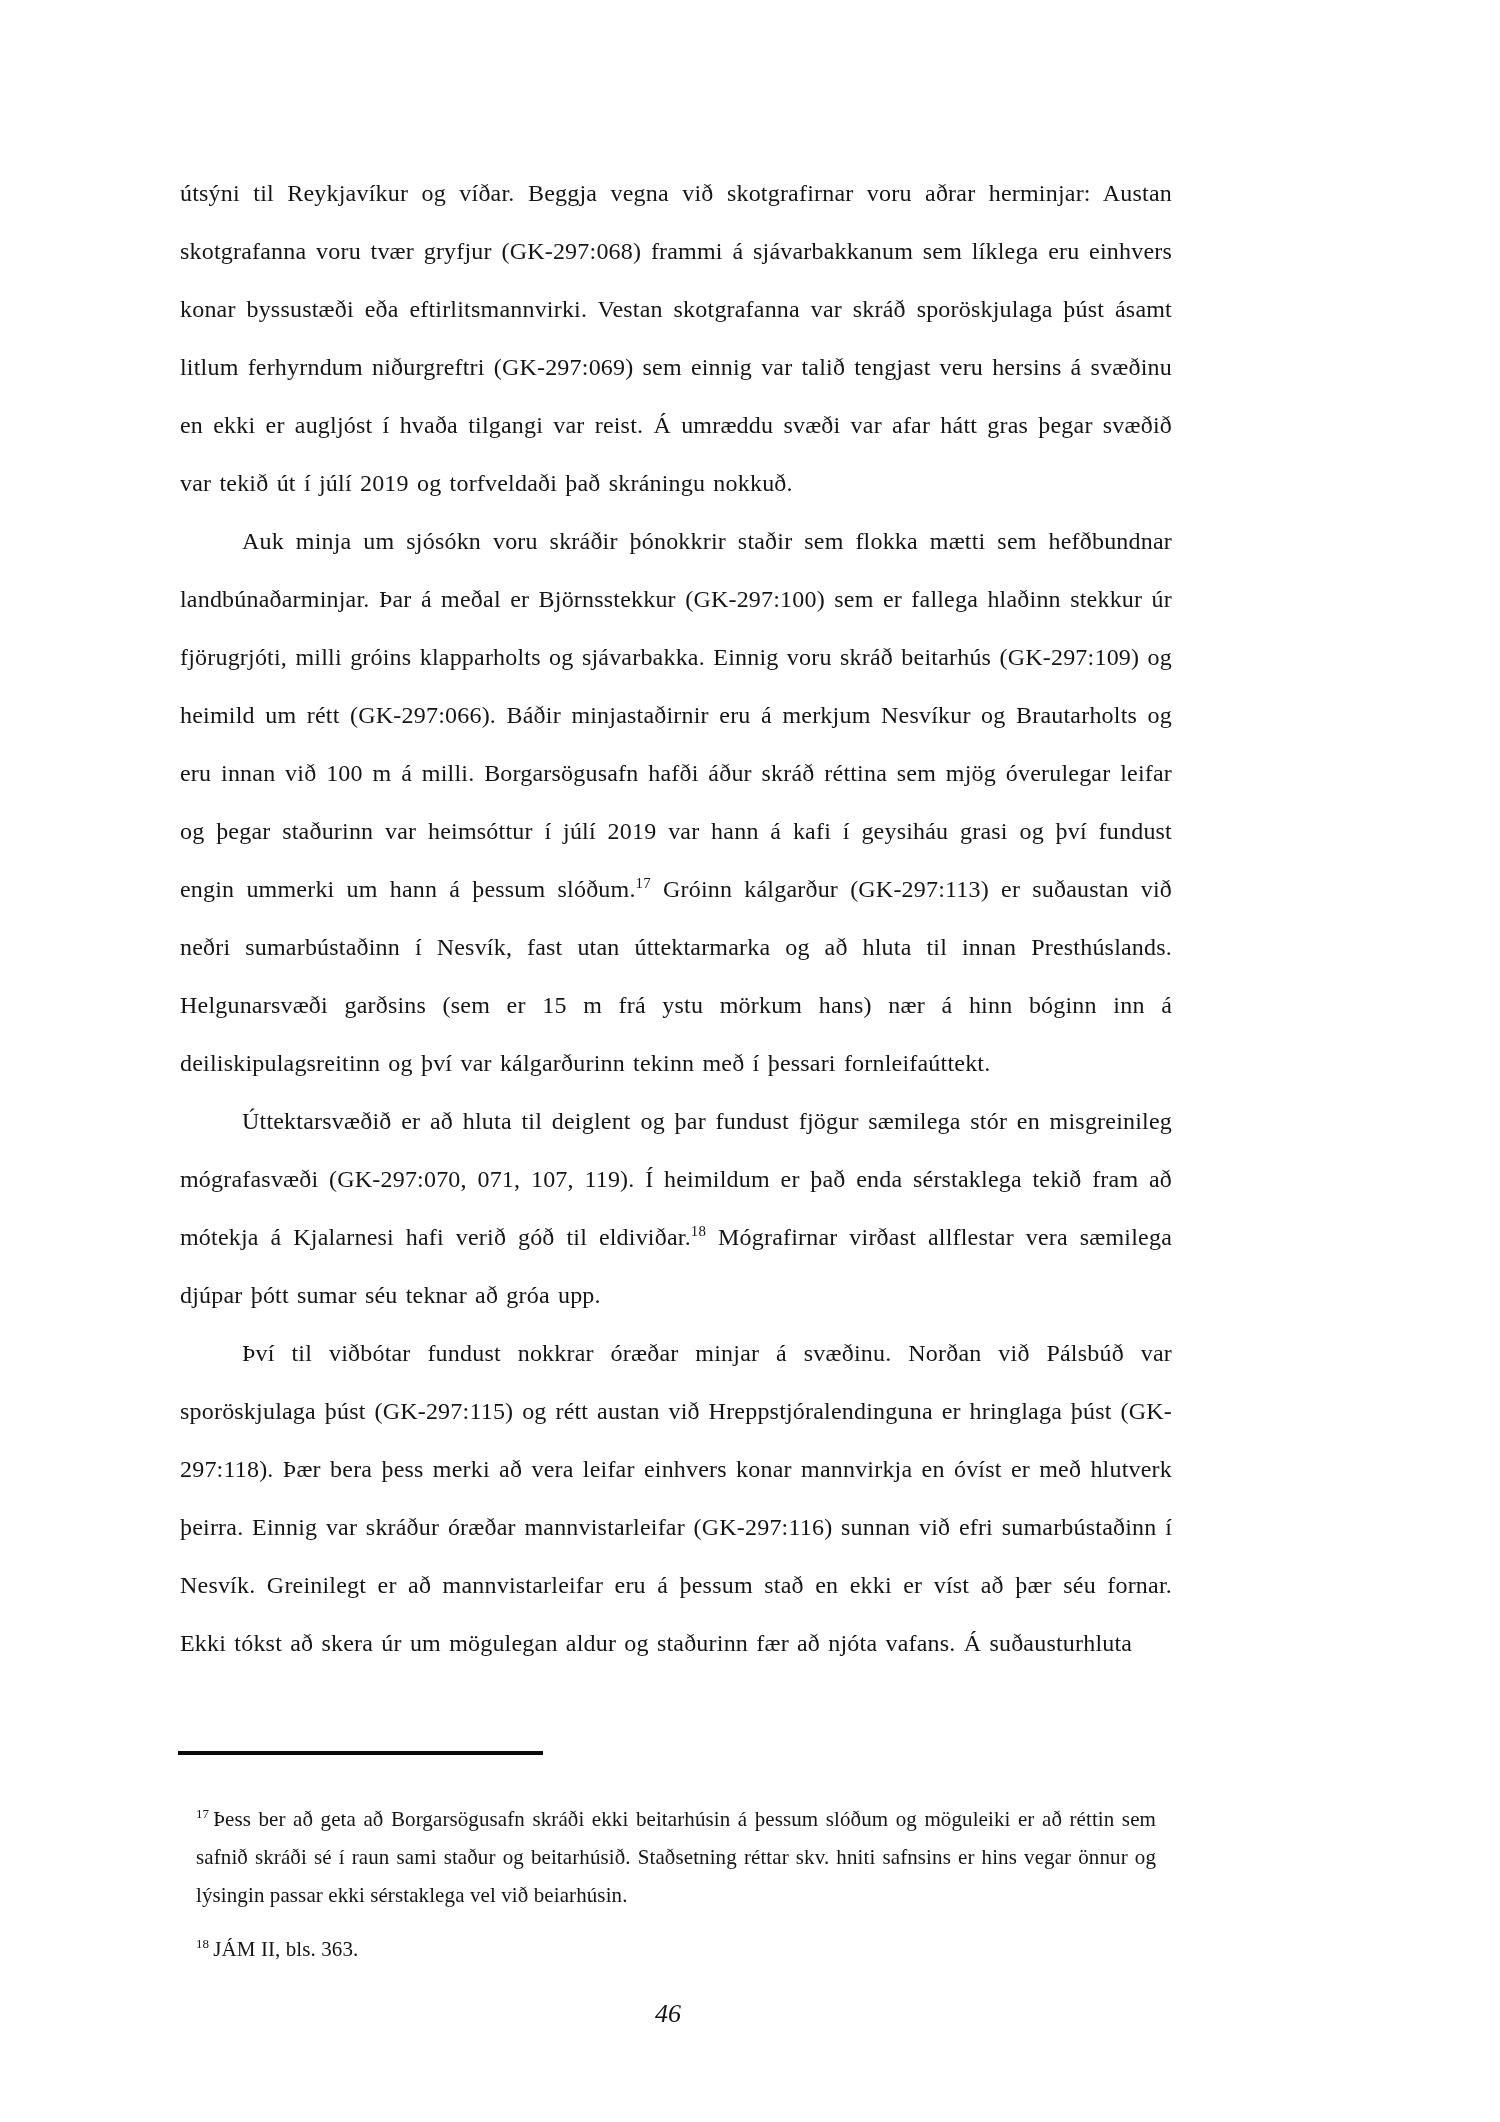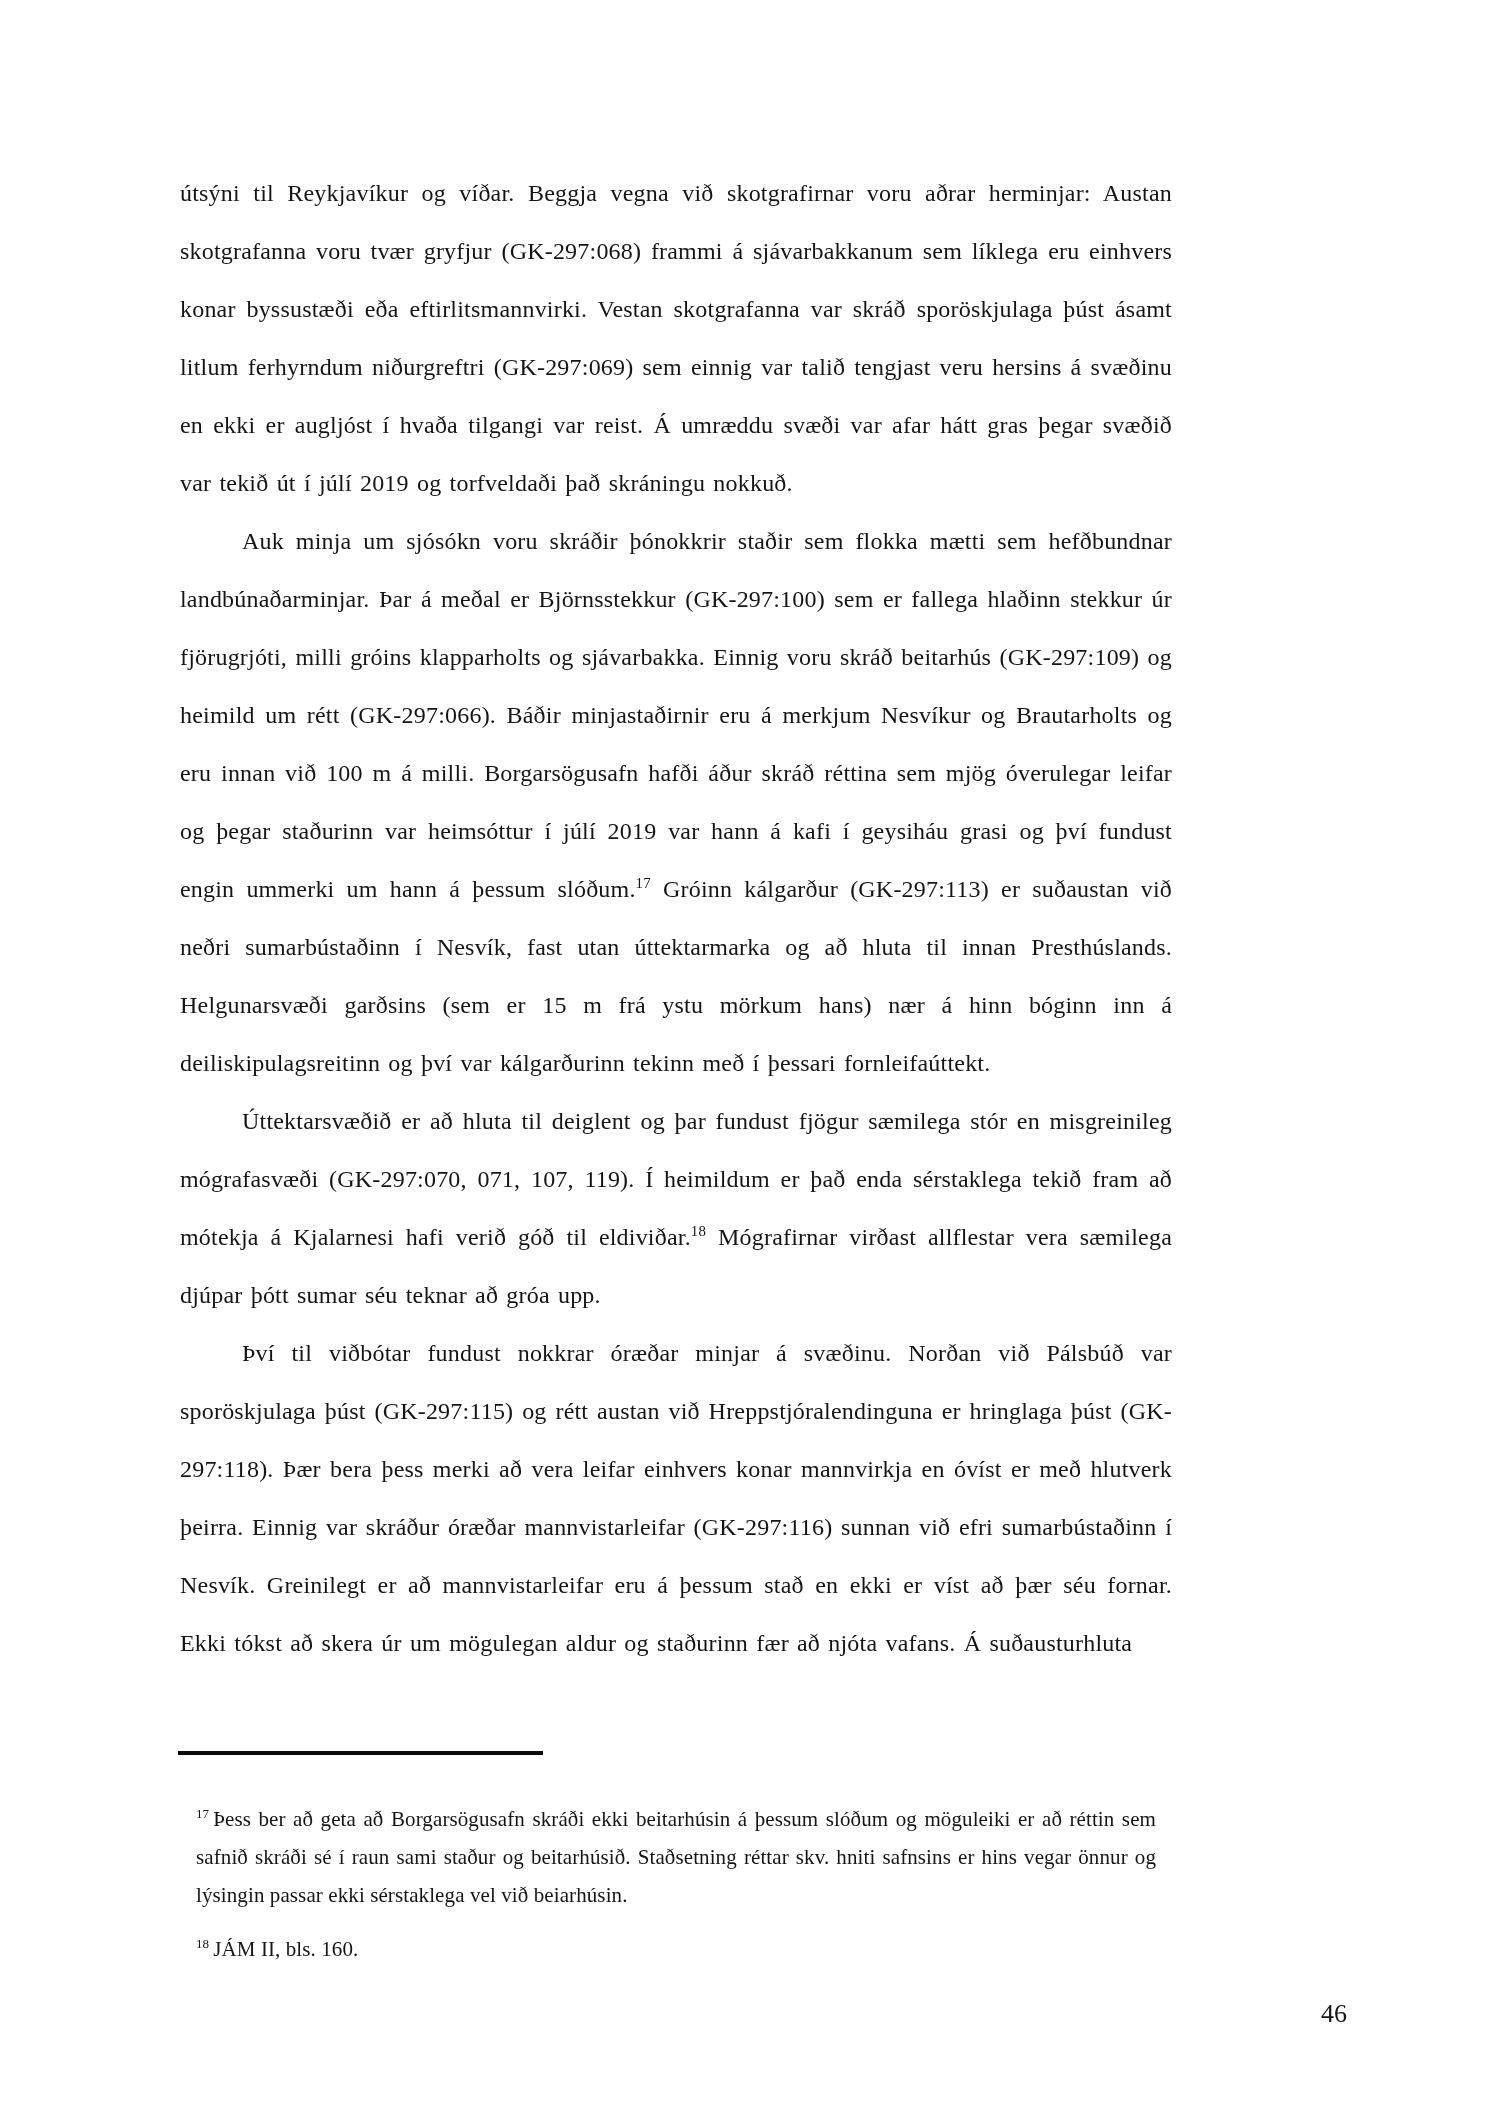--- a/index.html
+++ b/index.html
@@ -61,36 +61,37 @@
   }
   .footnotes sup.fn-marker {
     font-size: 62%;
     vertical-align: super;
     line-height: 0;
     margin-right: 4px;
   }
   .page-number {
     position: absolute;
     left: 0;
-    right: 5px;
+    right: 16px;
     top: 1998px;
-    text-align: right;
+    text-align: center;
     font-size: 26px;
     line-height: 32px;
+    font-style: italic;
   }
 </style>
 </head>
 <body>
 
 <div class="page">
   <main class="content">
       <p><span>útsýni til Reykjavíkur og víðar. Beggja vegna við skotgrafirnar voru aðrar herminjar: Austan skotgrafanna voru tvær gryfjur (GK-297:068) frammi á sjávarbakkanum sem líklega eru einhvers konar byssustæði eða eftirlitsmannvirki. Vestan skotgrafanna var skráð sporöskjulaga þúst ásamt litlum ferhyrndum niðurgreftri (GK-297:069) sem einnig var talið tengjast veru hersins á svæðinu en ekki er augljóst í hvaða tilgangi var reist. Á umræddu svæði var afar hátt gras þegar svæðið var tekið út í júlí 2019 og torfveldaði það skráningu nokkuð.</span></p>
       <p class="indent"><span>Auk minja um sjósókn voru skráðir þónokkrir staðir sem flokka mætti sem hefðbundnar landbúnaðarminjar. Þar á meðal er Björnsstekkur (GK-297:100) sem er fallega hlaðinn stekkur úr fjörugrjóti, milli gróins klapparholts og sjávarbakka. Einnig voru skráð beitarhús (GK-297:109) og heimild um rétt (GK-297:066). Báðir minjastaðirnir eru á merkjum Nesvíkur og Brautarholts og eru innan við 100 m á milli. Borgarsögusafn hafði áður skráð réttina sem mjög óverulegar leifar og þegar staðurinn var heimsóttur í júlí 2019 var hann á kafi í geysiháu grasi og því fundust engin ummerki um hann á þessum slóðum.</span><sup class="fn-ref">17</sup><span> Gróinn kálgarður (GK-297:113) er suðaustan við neðri sumarbústaðinn í Nesvík, fast utan úttektarmarka og að hluta til innan Presthúslands. Helgunarsvæði garðsins (sem er 15 m frá ystu mörkum hans) nær á hinn bóginn inn á deiliskipulagsreitinn og því var kálgarðurinn tekinn með í þessari fornleifaúttekt.</span></p>
       <p class="indent"><span>Úttektarsvæðið er að hluta til deiglent og þar fundust fjögur sæmilega stór en misgreinileg mógrafasvæði (GK-297:070, 071, 107, 119). Í heimildum er það enda sérstaklega tekið fram að mótekja á Kjalarnesi hafi verið góð til eldiviðar.</span><sup class="fn-ref">18</sup><span> Mógrafirnar virðast allflestar vera sæmilega djúpar þótt sumar séu teknar að gróa upp.</span></p>
       <p class="indent"><span>Því til viðbótar fundust nokkrar óræðar minjar á svæðinu. Norðan við Pálsbúð var sporöskjulaga þúst (GK-297:115) og rétt austan við Hreppstjóralendinguna er hringlaga þúst (GK-297:118). Þær bera þess merki að vera leifar einhvers konar mannvirkja en óvíst er með hlutverk þeirra. Einnig var skráður óræðar mannvistarleifar (GK-297:116) sunnan við efri sumarbústaðinn í Nesvík. Greinilegt er að mannvistarleifar eru á þessum stað en ekki er víst að þær séu fornar. Ekki tókst að skera úr um mögulegan aldur og staðurinn fær að njóta vafans. Á suðausturhluta</span></p>
     </main>
   <div class="fn-sep"></div>
   <section class="footnotes">
       <p><sup class="fn-marker">17</sup><span>Þess ber að geta að Borgarsögusafn skráði ekki beitarhúsin á þessum slóðum og möguleiki er að réttin sem safnið skráði sé í raun sami staður og beitarhúsið. Staðsetning réttar skv. hniti safnsins er hins vegar önnur og lýsingin passar ekki sérstaklega vel við beiarhúsin.</span></p>
-      <p><sup class="fn-marker">18</sup><span>JÁM II, bls. 160.</span></p>
+      <p><sup class="fn-marker">18</sup><span>JÁM II, bls. 363.</span></p>
     </section>
   <div class="page-number">46</div>
 </div>
 
 </body></html>

